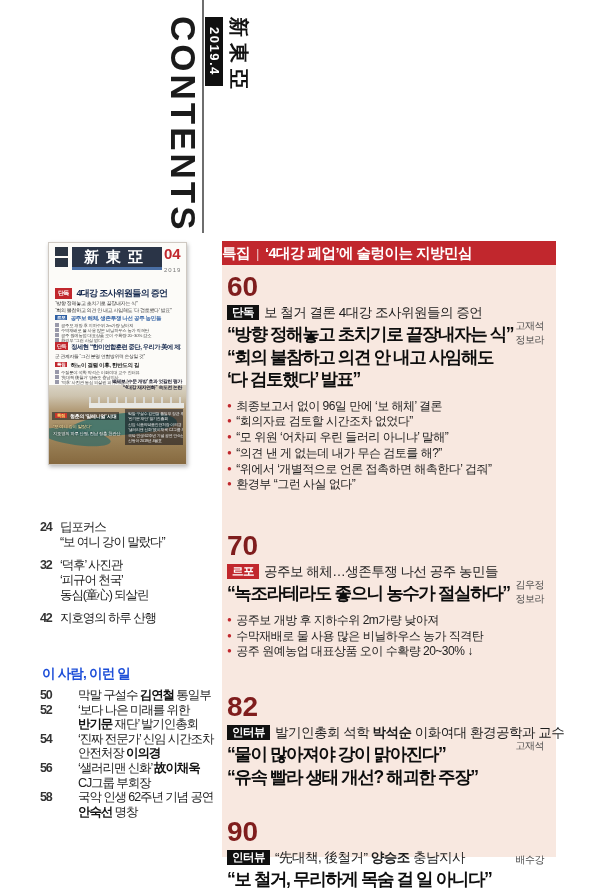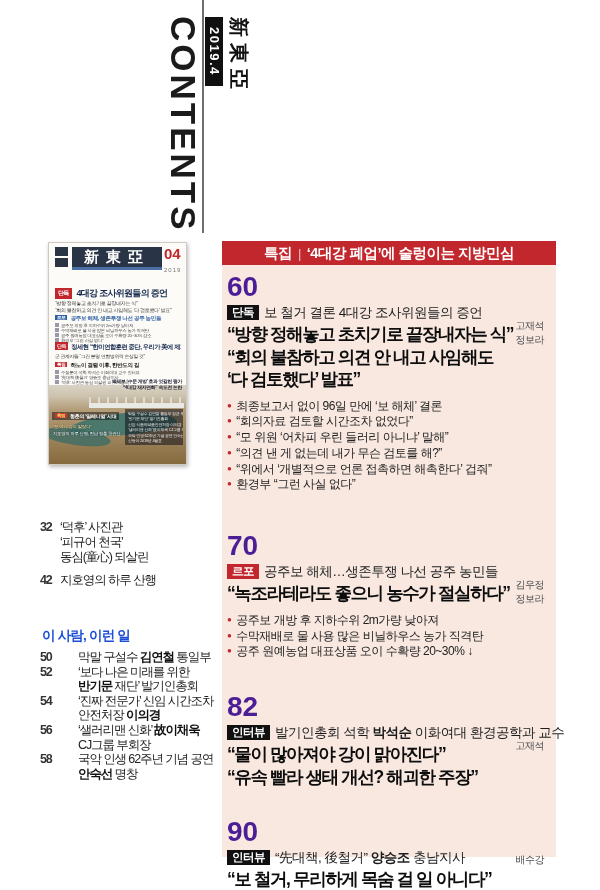--- a/index.html
+++ b/index.html
@@ -82,28 +82,28 @@
   .lc-item{display:flex;margin-bottom:8px;}
   .lc-item .n{width:20px;flex:none;font-weight:bold;color:#333;}
   .lc-item .t{flex:1;white-space:nowrap;}
   .lc-item .t b{font-weight:bold;color:#111;}
   .lc-heading{color:#1d4ed8;font-weight:bold;font-size:13.5px;letter-spacing:-0.8px;
     margin:40px 0 7px 2px;}
   .people .lc-item{line-height:14.6px;margin-bottom:0;gap:18px;}
 
   
   .sp-bar{position:absolute;left:222px;top:241px;width:334px;height:24px;background:var(--red);
-    color:#fff;text-align:center;font-size:14.5px;line-height:24px;font-weight:bold;
+    color:#fff;font-size:14.5px;line-height:24px;font-weight:bold;
     letter-spacing:-0.5px;}
   .sp-bar .div{font-weight:normal;opacity:.7;padding:0 6px;font-size:13px;}
   .panel{position:absolute;left:222px;top:265px;width:334px;height:592px;background:var(--panel);
     padding:2px 11px 0 5px;}
   .article{position:relative;}
   .a60{margin-top:5px;} .a70{margin-top:39px;} .a82{margin-top:33px;} .a90{margin-top:30px;}
-  .pnum{font-size:28px;line-height:29px;font-weight:bold;color:#4c1d95;}
+  .pnum{font-size:28px;line-height:29px;font-weight:bold;color:#7f1d1d;}
   .kicker{margin-top:3px;font-size:13.5px;letter-spacing:-0.5px;color:#1c1c1c;white-space:nowrap;}
   .kicker .kb{font-weight:bold;}
   .badge{display:inline-block;color:#fff;font-weight:bold;font-size:11.5px;line-height:13px;
     padding:1px 5px;margin-right:5px;vertical-align:1px;letter-spacing:-0.5px;}
   .badge.dark{background:#101010;}
   .badge.red{background:var(--red);}
   .title{font-size:17.5px;line-height:20.5px;font-weight:bold;color:#0d0d0d;
     letter-spacing:-1.4px;white-space:nowrap;margin-top:2px;}
   .authors{position:absolute;right:1px;top:47px;text-align:right;font-size:10px;
     line-height:13.5px;color:#4a4a4a;letter-spacing:-0.5px;}
@@ -190,20 +190,27 @@
       <div>신임 식품의약품안전처장 이의경</div>
       <div>‘샐러리맨 신화’ 故이채욱 CJ그룹 부회장</div>
       <div>국악 인생 62주년 기념 공연 안숙선</div>
       <div>신동아 2019년 4월호</div>
     </div>
   </div>
 </div>
 
 <div class="leftcol">
 
+  <div class="lc-item">
+    <span class="n">24</span>
+    <div class="t">
+      <div>딥포커스</div>
+      <div><span>“보 여니 강이 말랐다”</span></div>
+    </div>
+  </div>
 
   <div class="lc-item">
     <span class="n">32</span>
     <div class="t">
       <div>‘덕후’ 사진관</div>
       <div>‘피규어 천국’</div>
       <div><span>동심(童心) 되살린</span></div>
     </div>
   </div>
 

